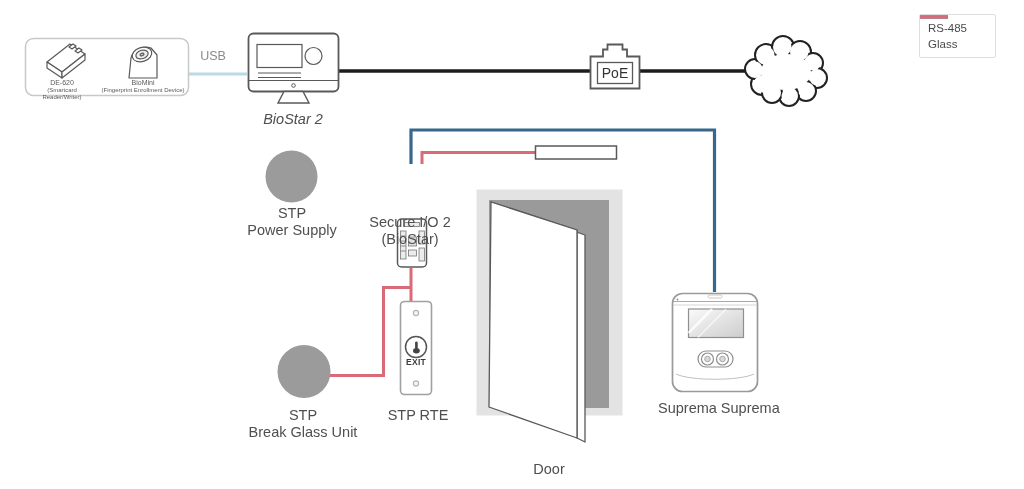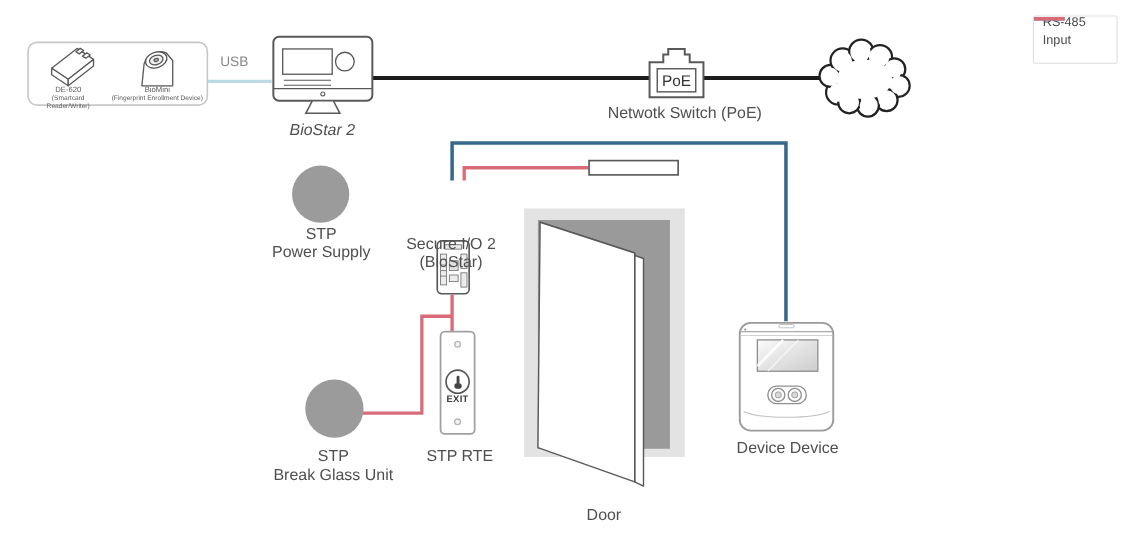--- a/index.html
+++ b/index.html
@@ -8,21 +8,21 @@
     font-family:"Liberation Sans", sans-serif;
   }
   .lbl{
     position:absolute;text-align:center;color:#4f4f4f;font-size:14.5px;line-height:17px;
     white-space:nowrap;
   }
   .lbl.small{font-size:12.5px;color:#8a8a8a;}
   .legend{
     position:absolute;left:919px;top:14px;width:77px;height:44px;background:#fff;
     border:1px solid #dedede;border-radius:2px;box-sizing:border-box;
-    display:flex;flex-direction:column;gap:4px;padding-left:8px;margin-left:20px;
+    display:flex;flex-direction:column;justify-content:center;gap:4px;padding-left:8px;
   }
   .legend-row{display:flex;align-items:center;gap:6px;}
   .legend-row span{font-size:11.5px;color:#4a4a4a;}
   svg{position:absolute;left:0;top:0;}
   .devbox-label{position:absolute;text-align:center;color:#5a5a5a;}
   .devbox-label .nm{font-size:7px;line-height:8px;}
   .devbox-label .ds{font-size:6px;line-height:7px;}
 </style>
 </head>
 <body>
@@ -173,45 +173,44 @@
     <div class="nm">DE-620</div>
     <div class="ds">(Smartcard Reader/Writer)</div>
   </div>
   <div class="devbox-label" style="left:100px;top:79px;width:86px;">
     <div class="nm">BioMini</div>
     <div class="ds">(Fingerprint Enrollment Device)</div>
   </div>
 
   <div class="lbl small" style="left:190px;top:48px;width:46px;">USB</div>
   <div class="lbl" style="left:248px;top:111px;width:90px;font-style:italic;">BioStar 2</div>
-  <div class="lbl" style="left:545px;top:95px;width:155px;">Netwotk Switch (PoE)</div>
   <div class="lbl" style="left:237px;top:205px;width:110px;">
     <div>STP</div>
     <div>Power Supply</div>
   </div>
   <div class="lbl" style="left:355px;top:166px;width:110px;margin-top:48px;">
     <div>Secure I/O 2</div>
     <div>(BioStar)</div>
   </div>
   <div class="lbl" style="left:237px;top:407px;width:132px;">
     <div>STP</div>
     <div>Break Glass Unit</div>
   </div>
   <div class="lbl" style="left:375px;top:407px;width:86px;">STP RTE</div>
-  <div class="lbl" style="left:658px;top:400px;width:116px;">Device Device</div>
+  <div class="lbl" style="left:658px;top:400px;width:116px;">Suprema Suprema</div>
   <div class="lbl" style="left:505px;top:461px;width:88px;">Door</div>
 
   <div class="legend">
     <div class="legend-row">
       <svg width="28" height="4">
         <line x1="0" y1="2" x2="28" y2="2" stroke-width="3.2" stroke="#37688c"></line>
       </svg>
       <span>RS-485</span>
     </div>
     <div class="legend-row">
       <svg width="28" height="4">
         <line x1="0" y1="2" x2="28" y2="2" stroke-width="3.2" stroke="#d96b78"></line>
       </svg>
-      <span>Input</span>
+      <span>Glass</span>
     </div>
   </div>
 
 </div>
 
 </body></html>

